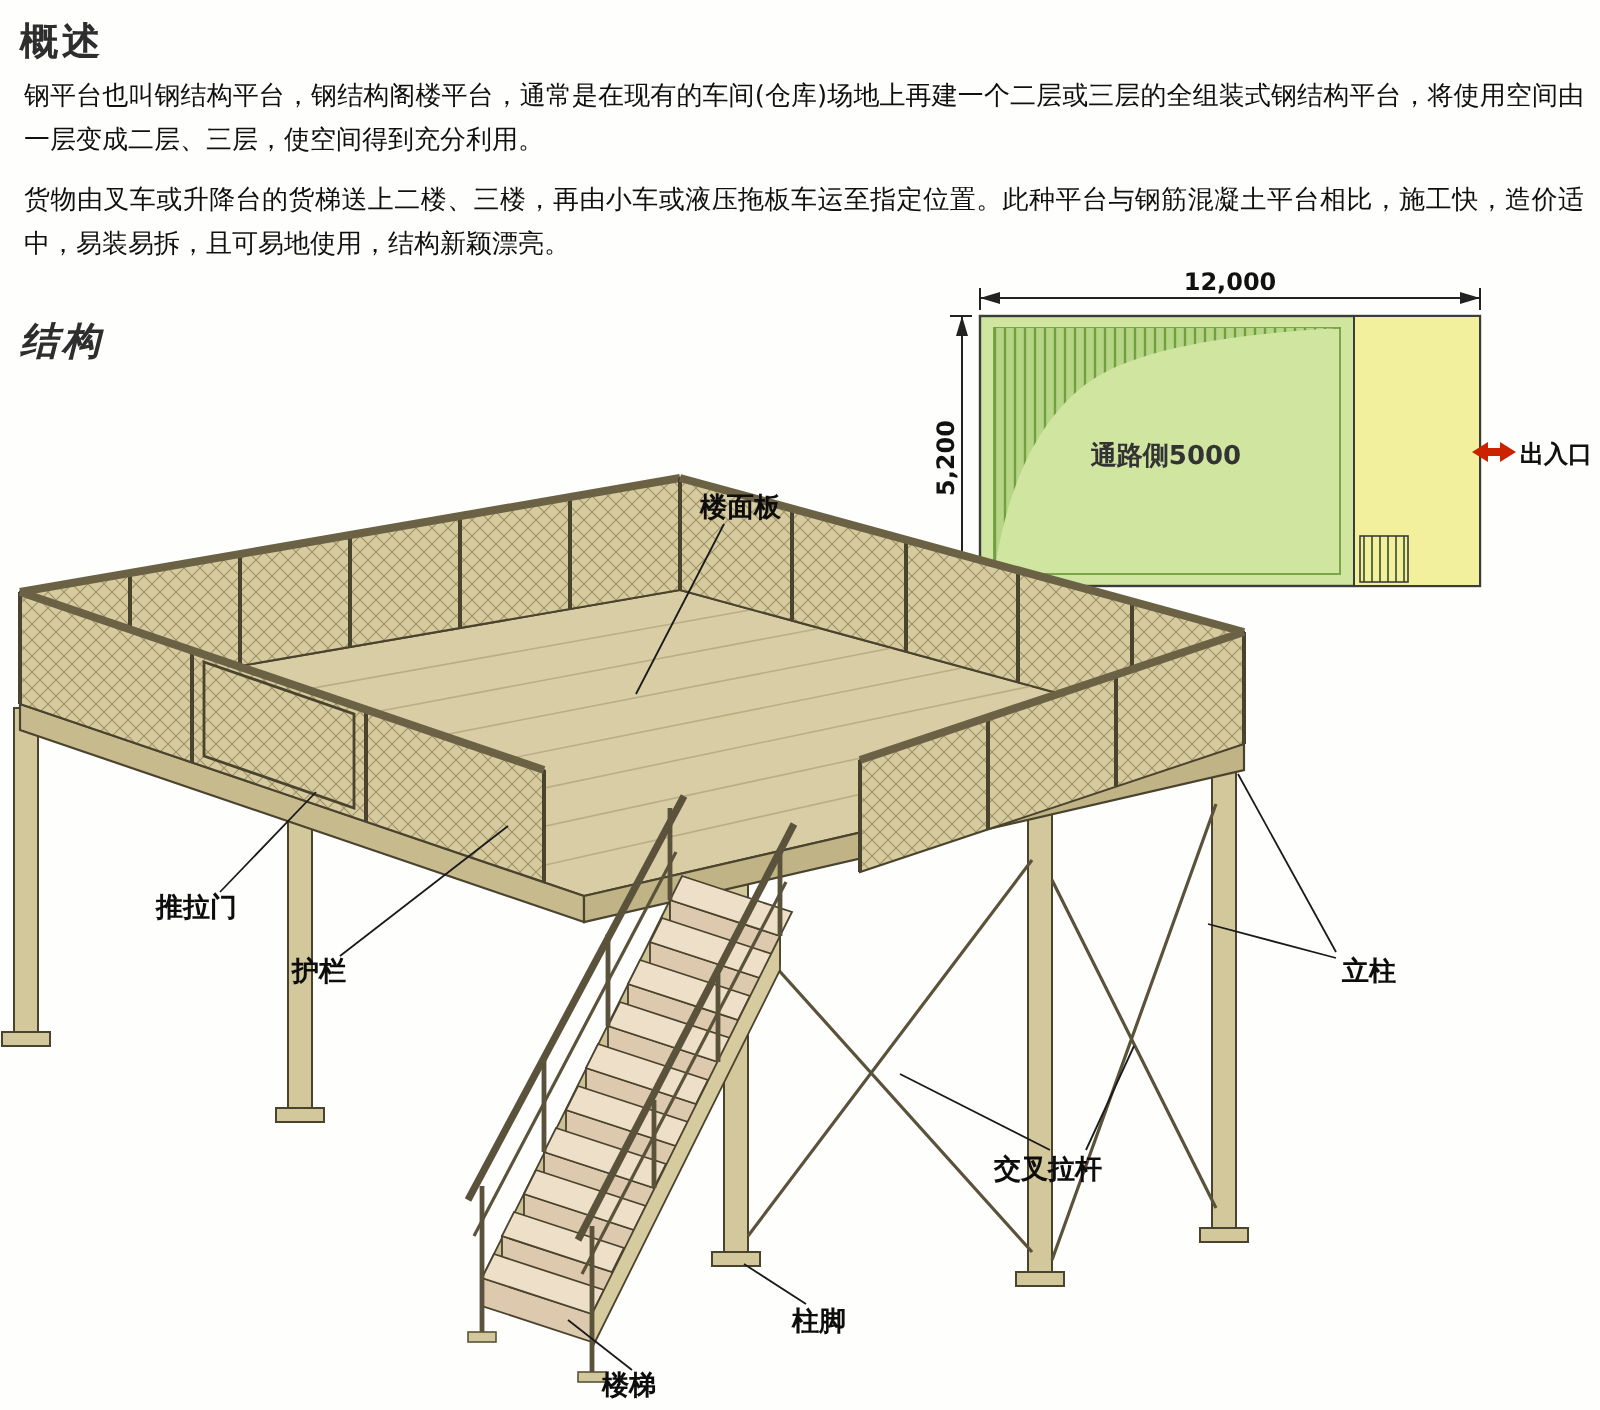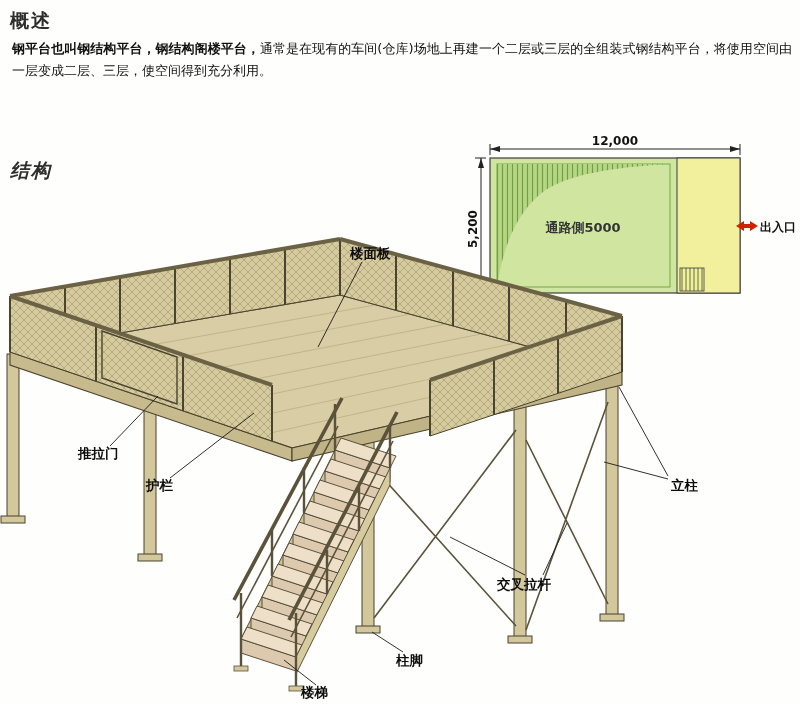--- a/index.html
+++ b/index.html
@@ -3,35 +3,36 @@
 <meta charset="utf-8">
 <style>
   html,body{margin:0;padding:0;background:#ffffff;}
   .page{position:relative;width:800px;height:705px;background:#fefefdf6;background:#fefefd;font-family:"DejaVu Sans",sans-serif;color:#1a1a1a;overflow:hidden;}
   .h{position:absolute;left:10px;margin:0;font-size:19px;font-weight:600;color:#2e2e2e;letter-spacing:2px;}
   #overview-h{top:8px;}
   #structure-h{top:158px;font-style:italic;}
   .para{position:absolute;left:12px;width:780px;margin:0;font-size:13px;line-height:22px;color:#101010;text-align:justify;}
   #p1{top:38px;}
   #p2{top:90px;}
-  .para b{font-weight:700;}
+  .para b{font-weight:400;}
   svg.fig{position:absolute;top:0;left:0;}
   .lbl{font-size:13.5px;font-weight:700;fill:#0d0d0d;font-family:"DejaVu Sans",sans-serif;}
   .dim{font-size:12px;font-weight:600;fill:#111;font-family:"DejaVu Sans",sans-serif;}
   .aisle{font-size:13px;font-weight:700;fill:#333;font-family:"DejaVu Sans",sans-serif;}
 </style>
 </head>
 <body>
 
 <div class="page">
 
   <h2 class="h" id="overview-h">概述</h2>
 
   <p class="para" id="p1"><b>钢平台也叫钢结构平台，钢结构阁楼平台，</b><span>通常是在现有的车间(仓库)场地上再建一个二层或三层的全组装式钢结构平台，将使用空间由一层变成二层、三层，使空间得到充分利用。</span></p>
 
+  <p class="para" id="p2">货物由叉车或升降台的货梯送上二楼、三楼，再由小车或液压拖板车运至指定位置。此种平台与钢筋混凝土平台相比，施工快，造价适中，易装易拆，且可易地使用，结构新颖漂亮。</p>
 
   <h2 class="h" id="structure-h">结构</h2>
 
   <svg class="fig" width="800" height="705" viewBox="0 0 800 705">
     <defs>
       <pattern id="mesh" width="8" height="8" patternUnits="userSpaceOnUse">
         <rect width="8" height="8" fill="#d6cb9e"></rect>
         <path d="M0,8 L8,0 M0,0 L8,8" stroke="#9f9268" stroke-width="0.6"></path>
       </pattern>
       <pattern id="vstripes" width="5" height="5" patternUnits="userSpaceOnUse">

